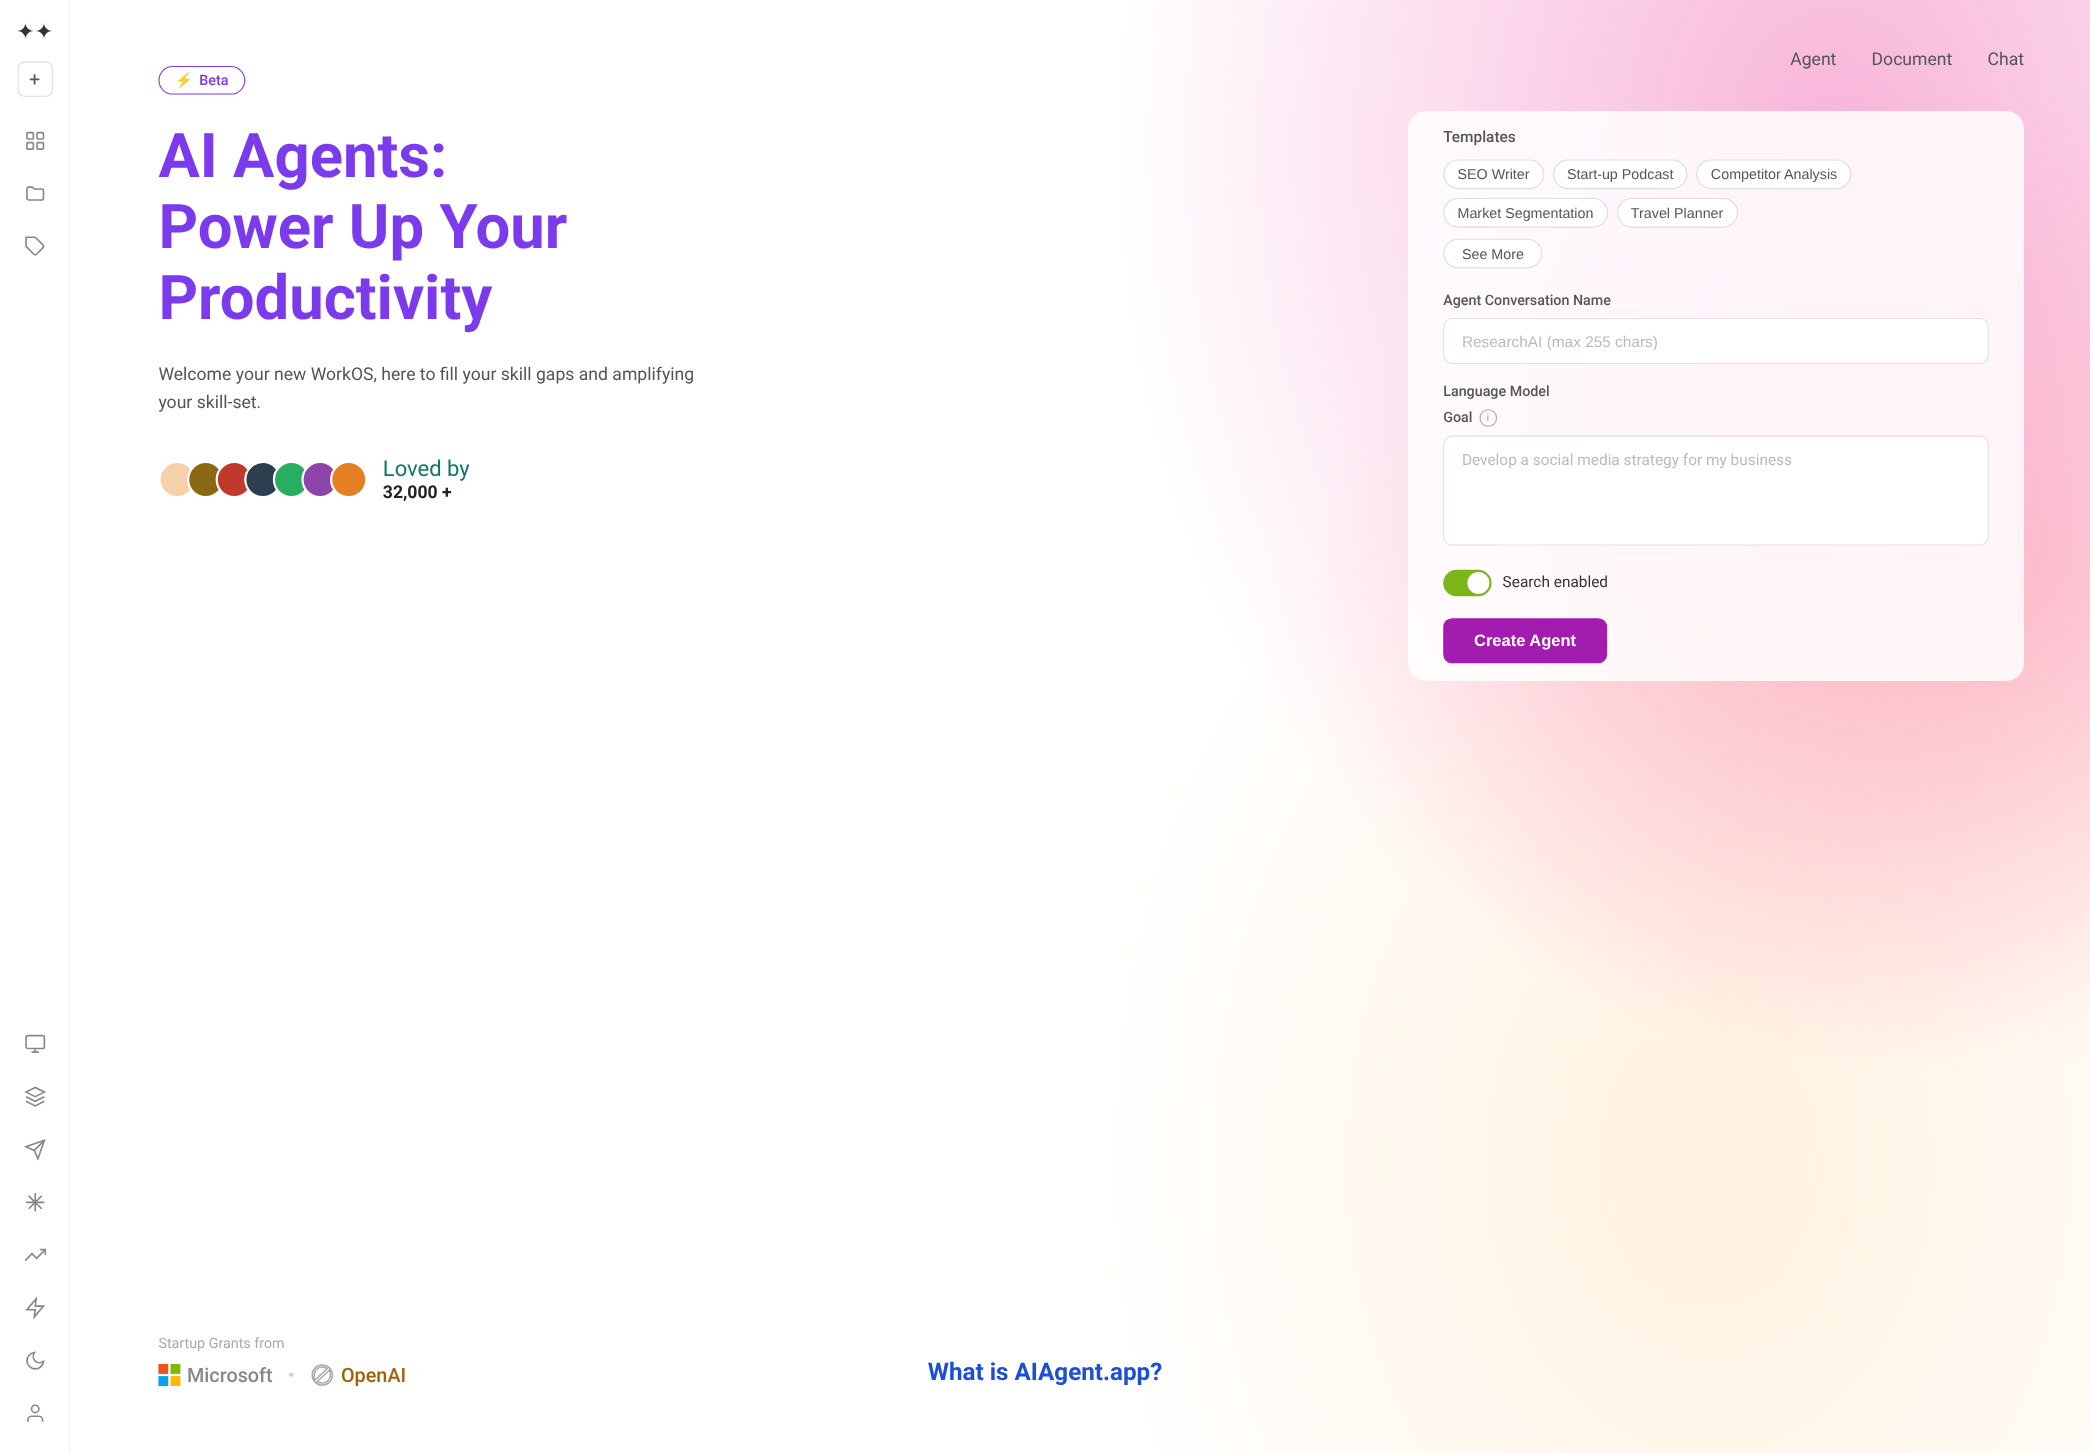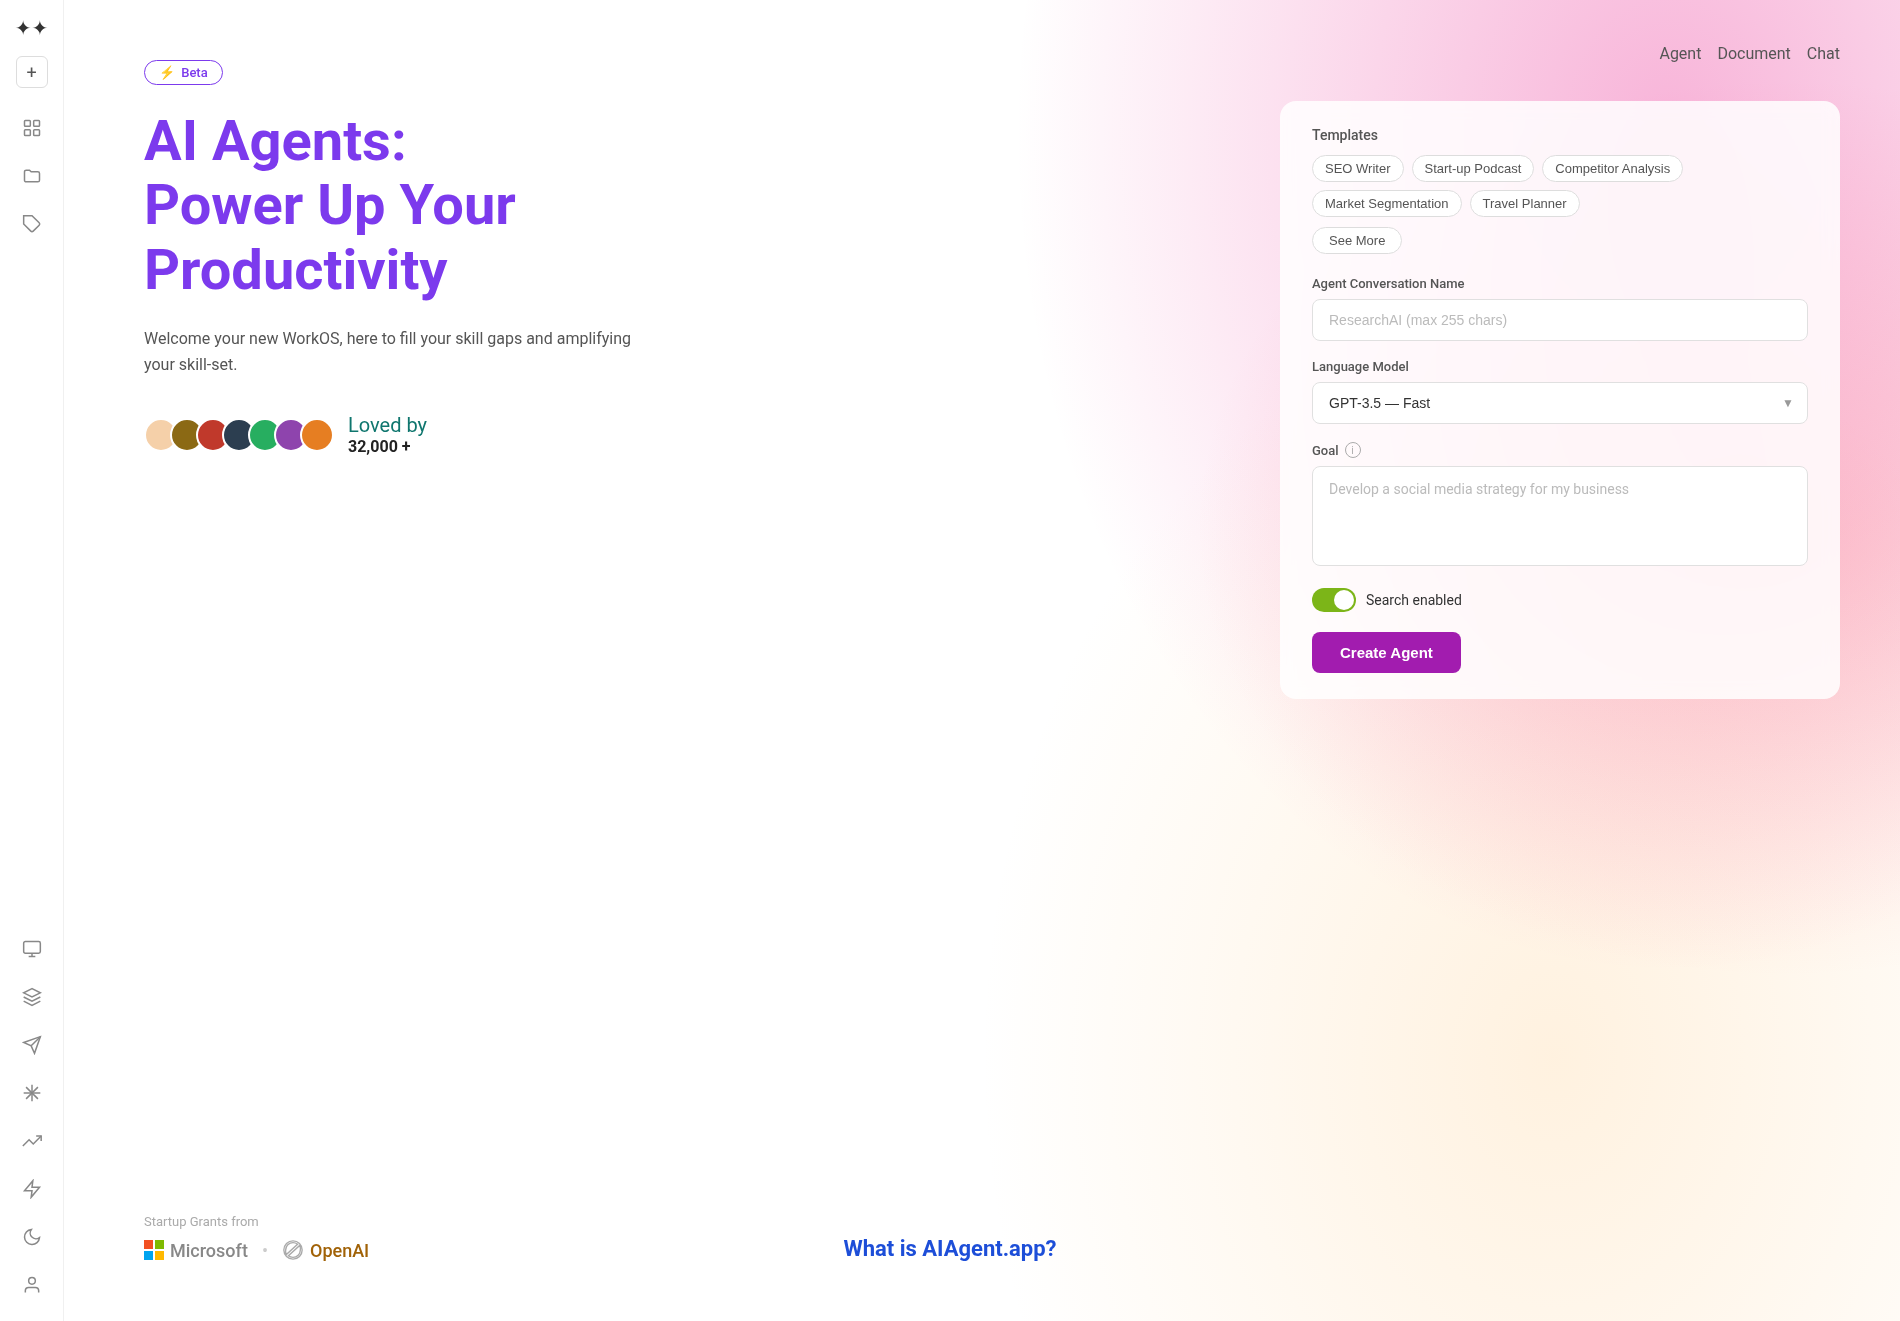--- a/index.html
+++ b/index.html
@@ -209,36 +209,36 @@
 
     .right-content {
       position: relative;
       z-index: 1;
     }
 
     
     .nav-tabs {
       display: flex;
       justify-content: flex-end;
-      gap: 16px;
+      gap: 32px;
       margin-bottom: 32px;
     }
     .nav-tab {
       font-size: 16px;
       color: #555;
       cursor: pointer;
       padding: 4px 0;
       border-bottom: 2px solid transparent;
     }
 
     
     .agent-form {
       background: rgba(255,255,255,0.85);
       border-radius: 16px;
-      padding: 26px 32px;
+      padding: 16px 32px;
       max-width: 560px;
       margin-left: auto;
       backdrop-filter: blur(8px);
     }
 
     .templates-label {
       font-size: 14px;
       color: #555;
       margin-bottom: 12px;
       font-weight: 500;
@@ -568,28 +568,20 @@
           <button class="template-chip">Competitor Analysis</button>
           <button class="template-chip">Market Segmentation</button>
           <button class="template-chip">Travel Planner</button>
         </div>
         <button class="see-more-btn">See More</button>
 
         <div class="form-label">Agent Conversation Name</div>
         <input class="form-input" type="text" placeholder="ResearchAI (max 255 chars)" style="">
 
         <div class="form-label">Language Model</div>
-        <div class="form-select-wrapper">
-          <select class="form-select">
-            <option>GPT-3.5 — Fast</option>
-            <option>GPT-4 — Powerful</option>
-            <option>Claude 3 — Balanced</option>
-          </select>
-          <span class="select-chevron">▼</span>
-        </div>
 
         <div class="goal-label-row">
           <span class="form-label" style="margin-bottom:0;">Goal</span>
           <span class="info-icon">i</span>
         </div>
         <textarea class="goal-textarea" placeholder="Develop a social media strategy for my business" style=""></textarea>
 
         <div class="toggle-row">
           <div class="toggle">
             <div class="toggle-knob"></div>

